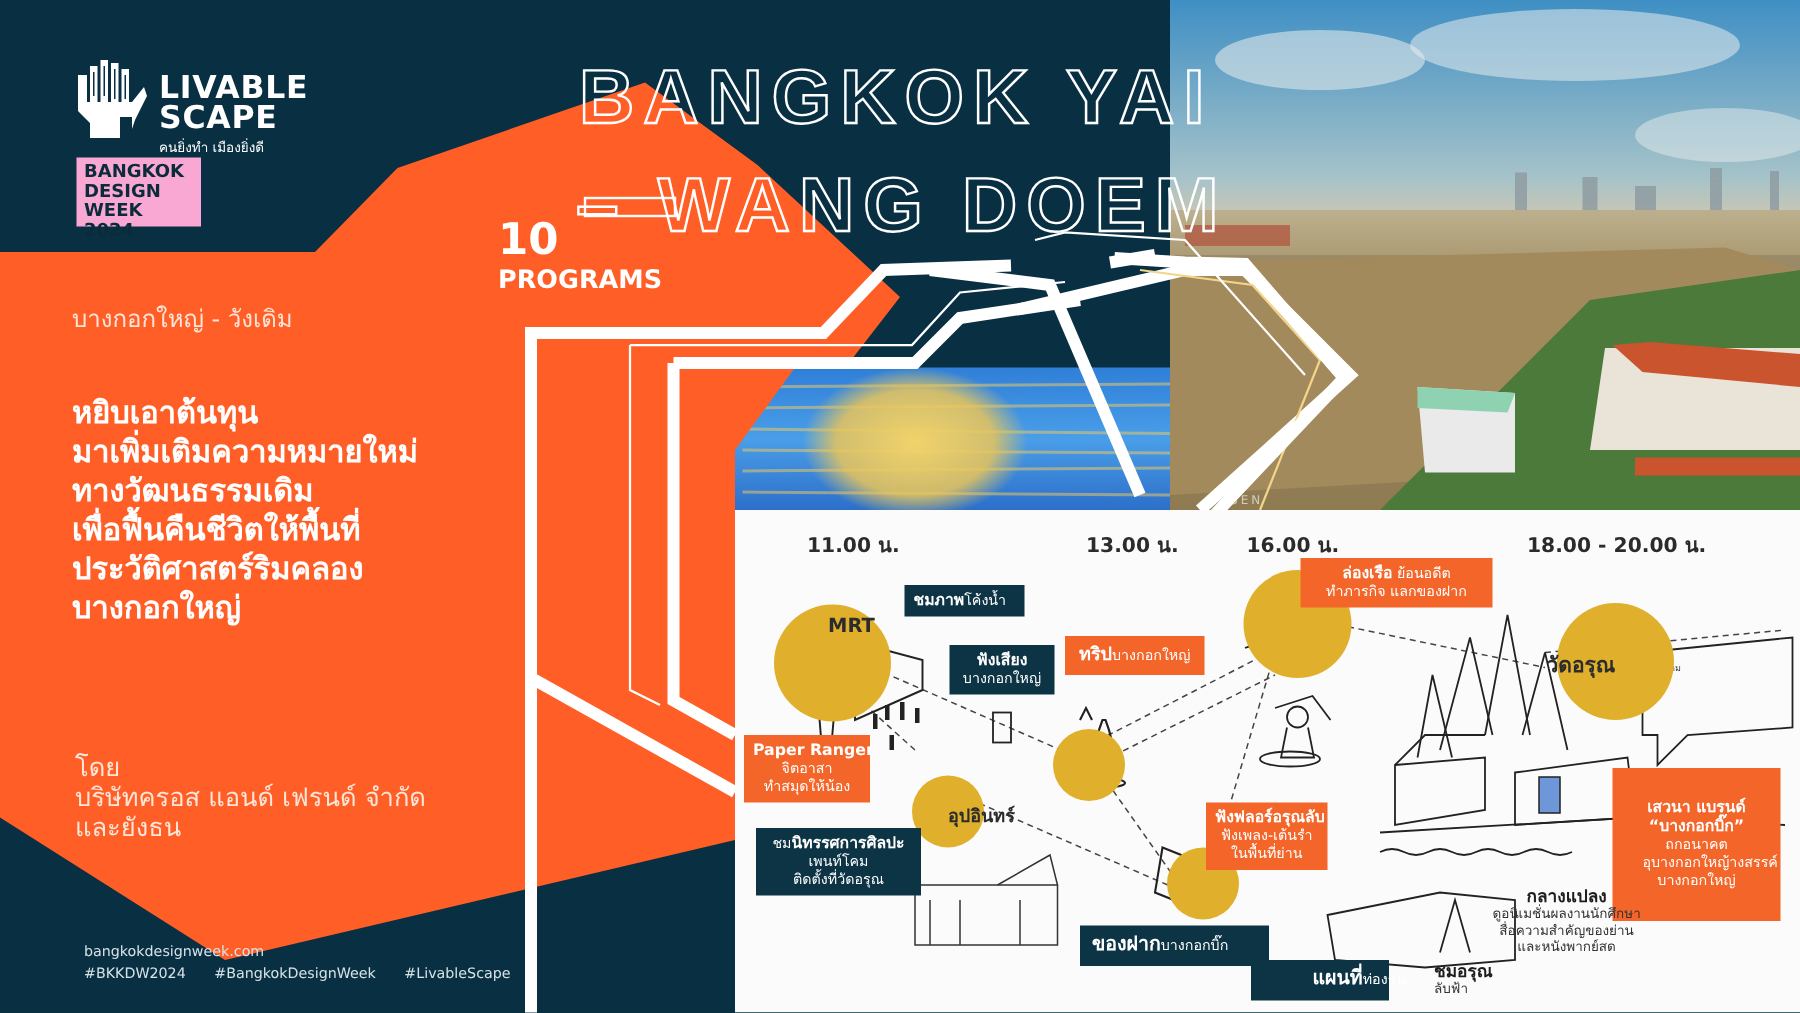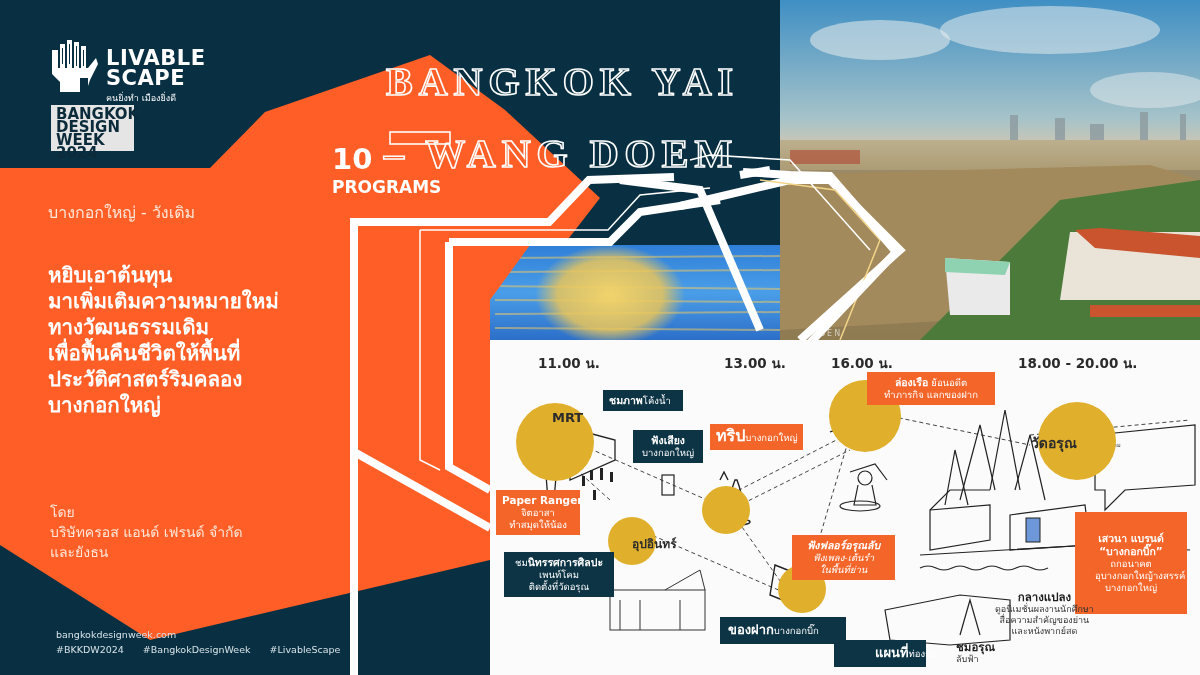--- a/index.html
+++ b/index.html
@@ -8,36 +8,36 @@
   .abs { position: absolute; }
 
   
   #bg-svg { position: absolute; left: 0; top: 0; width: 1200px; height: 675px; }
 
   
   .logo { left: 50px; top: 40px; }
   .logo-hand { position: absolute; left: 0; top: 0; width: 48px; height: 55px; }
   .logo-text { position: absolute; left: 56px; top: 8px; font-family: "DejaVu Sans", sans-serif; font-weight: bold; font-size: 21px; line-height: 20px; letter-spacing: 0.5px; white-space: nowrap; }
   .logo-sub { position: absolute; left: 56px; top: 51px; font-size: 9px; white-space: nowrap; }
-  .bdw-box { left: 51px; top: 105px; background: #e5e5e5; color: #0b2b3a; font-weight: bold; font-size: 15px; line-height: 13px; padding: 3px 22px 3px 5px; width: 83px; height: 46px; }
+  .bdw-box { left: 51px; top: 105px; background: #f9a8d4; color: #0b2b3a; font-weight: bold; font-size: 12px; line-height: 13px; padding: 3px 22px 3px 5px; width: 83px; height: 46px; }
 
   
   .subtitle { left: 48px; top: 200px; font-size: 16px; color: #ffe6d8; white-space: nowrap; }
   .headline { left: 48px; top: 262px; width: 300px; font-size: 20.5px; font-weight: bold; line-height: 26px; }
   .headline div { white-space: nowrap; }
-  .by { left: 50px; top: 502px; font-size: 14px; line-height: 20px; color: #ffe6d8; }
+  .by { left: 50px; top: 502px; font-size: 17px; line-height: 20px; color: #ffe6d8; }
   .footer { left: 56px; top: 627px; font-size: 9.5px; color: #d7e2e8; line-height: 15px; }
   .footer .tags span { margin-right: 16px; }
 
   
   .prog-num { left: 332px; top: 145px; font-size: 29px; font-weight: bold; line-height: 28px; }
   .prog-label { left: 332px; top: 177px; font-size: 17px; font-weight: bold; }
 
   
-  .big-title { left: 386px; top: 46px; font-family: Liberation Serif, serif; font-weight: bold; font-size: 40px; line-height: 72px; letter-spacing: 6px; color: transparent; -webkit-text-stroke: 1.6px #ffffff; white-space: nowrap; }
+  .big-title { left: 386px; top: 29px; font-family: Liberation Sans, sans-serif; font-weight: bold; font-size: 51px; line-height: 72px; letter-spacing: 6px; color: transparent; -webkit-text-stroke: 1.6px #ffffff; white-space: nowrap; }
 
   
   .panel { left: 490px; top: 340px; width: 710px; height: 335px; background: #fbfbfb; }
   .time { position: absolute; font-weight: bold; font-size: 13.5px; color: #2b2b2b; white-space: nowrap; }
   .circle { position: absolute; border-radius: 50%; background: #e0b02c; }
   .circ-label { position: absolute; font-weight: bold; color: #2c2c2c; white-space: nowrap; }
   .tag { position: absolute; font-size: 9.5px; line-height: 12px; text-align: center; padding: 4px 6px; white-space: nowrap; }
   .tag.navy { background: #0c3445; color: #fff; }
   .tag.orange { background: #f36529; color: #fff; }
   .tag b { font-weight: bold; font-size: 10.5px; }
@@ -301,38 +301,38 @@
   <div class="circ-label" style="left:541px; top:92px; font-size:14px;">วัดอรุณ</div>
 
   <div class="tag navy" style="left:113px; top:50px; width:80px; text-align:left;">
     <b>ชมภาพ</b><span>โค้งน้ำ</span>
   </div>
   <div class="tag navy" style="left:143px; top:90px; width:70px;">
     <div><b>ฟังเสียง</b></div>
     <div>บางกอกใหญ่</div>
   </div>
   <div class="tag orange" style="left:220px; top:84px; width:93px; padding:6px;">
-    <b style="font-size:16px;">ทริป</b><span>บางกอกใหญ่</span>
+    <b style="font-size:12px;">ทริป</b><span>บางกอกใหญ่</span>
   </div>
   <div class="tag orange" style="left:377px; top:32px; width:128px;">
     <div><b>ล่องเรือ</b> <span>ย้อนอดีต</span></div>
     <div>ทำภารกิจ แลกของฝาก</div>
   </div>
   <div class="tag orange" style="left:6px; top:150px; width:84px;">
     <div><b>Paper Ranger</b></div>
     <div>จิตอาสา</div>
     <div>ทำสมุดให้น้อง</div>
   </div>
   <div class="tag navy" style="left:14px; top:212px; width:110px;">
     <div><span>ชม</span><b>นิทรรศการศิลปะ</b></div>
     <div>เพนท์โคม</div>
     <div>ติดตั้งที่วัดอรุณ</div>
   </div>
 
-  <div class="tag orange" style="left:302px; top:195px; width:103px; top:195px;font-style:italic;">
+  <div class="tag orange" style="left:314px; top:195px; width:81px; top:195px;">
     <div><b>ฟังฟลอร์อรุณลับ</b></div>
     <div>ฟังเพลง-เต้นรำ</div>
     <div>ในพื้นที่ย่าน</div>
   </div>
   <div class="tag navy" style="left:230px; top:277px; width:126px; padding:7px 8px; text-align:left;">
     <b style="font-size:13px;">ของฝาก</b><span>บางกอกบิ๊ก</span>
   </div>
   <div class="tag navy" style="left:344px; top:300px; width:92px; padding:7px 8px;">
     <b style="font-size:13px;padding-left:33px;">แผนที่</b><span>ท่องธน</span>
   </div>

